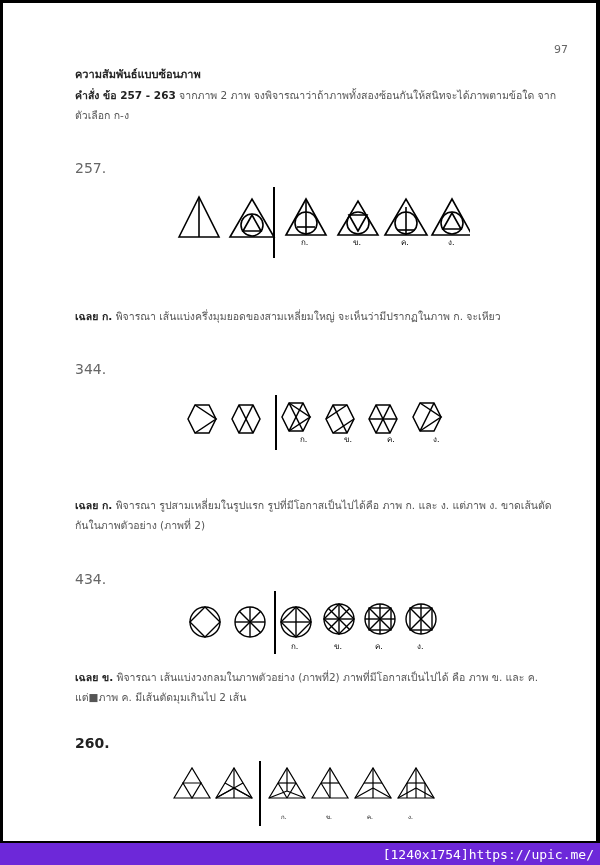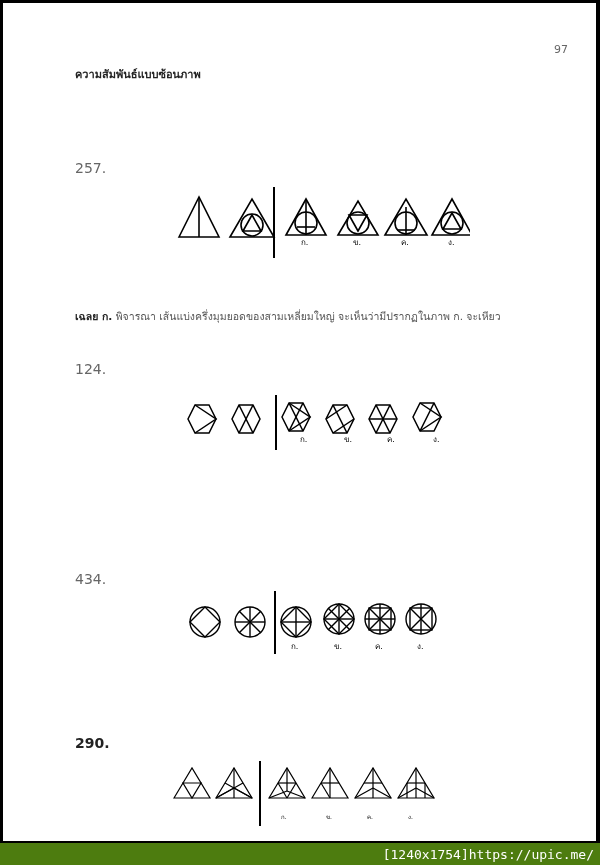--- a/index.html
+++ b/index.html
@@ -8,30 +8,31 @@
   .pnum{position:absolute;right:28px;top:40px;font-size:11px;color:#666;}
   .title{position:absolute;left:72px;top:62px;font-size:11px;font-weight:bold;color:#222;}
   .instr{position:absolute;left:72px;top:82px;width:490px;font-size:10.5px;line-height:20px;color:#555;}
   .instr b{color:#222;}
   .qnum{position:absolute;left:72px;font-size:14px;color:#666;}
   .qnum.bold{font-weight:bold;color:#222;}
   .ans{position:absolute;left:72px;width:490px;font-size:10.5px;line-height:20px;color:#555;}
   .ans b{color:#222;}
   .fig{position:absolute;}
   .fig svg{display:block;}
-  .bottom-bar{position:absolute;left:0;bottom:0;width:600px;height:22px;background:#4d7c0f;}
+  .bottom-bar{position:absolute;left:0;bottom:0;width:600px;height:22px;background:#6d28d9;}
   .watermark{position:absolute;right:6px;bottom:3px;font-size:13px;color:#fff;font-family:"DejaVu Sans Mono","Liberation Mono",monospace;letter-spacing:0;}
   .lbl{font-family:"DejaVu Sans",sans-serif;font-size:8px;fill:#000;}
 </style>
 </head>
 <body>
 
 <div class="page">
   <div class="pnum">97</div>
   <div class="title">ความสัมพันธ์แบบซ้อนภาพ</div>
+  <div class="instr"><b>คำสั่ง ข้อ 257 - 263</b><span> จากภาพ 2 ภาพ จงพิจารณาว่าถ้าภาพทั้งสองซ้อนกันให้สนิทจะได้ภาพตามข้อใด จากตัวเลือก ก-ง</span></div>
 
   <div class="qnum" style="top:157px">257.</div>
   <div class="fig" style="left:172px;top:182px">
     <svg width="295" height="75" viewBox="0 0 295 75" stroke="#000" stroke-width="1.6" fill="none">
 
       <polygon points="4,52 24,12 44,52"></polygon>
         <line x1="24" y1="12" x2="24" y2="52"></line>
 
       <polygon points="55,52 77,14 99,52"></polygon>
         <circle cx="77" cy="40" r="11"></circle>
@@ -59,21 +60,21 @@
       <g stroke="none">
         <text class="lbl" x="126" y="60">ก.</text>
         <text class="lbl" x="178" y="60">ข.</text>
         <text class="lbl" x="226" y="60">ค.</text>
         <text class="lbl" x="273" y="60">ง.</text>
       </g>
     </svg>
   </div>
   <div class="ans" style="top:303px"><b>เฉลย ก.</b><span> พิจารณา เส้นแบ่งครึ่งมุมยอดของสามเหลี่ยมใหญ่ จะเห็นว่ามีปรากฏในภาพ ก. จะเหียว</span></div>
 
-  <div class="qnum" style="top:358px">124.</div>
+  <div class="qnum" style="top:358px">344.</div>
   <div class="fig" style="left:180px;top:392px">
     <svg width="280" height="55" viewBox="0 0 280 55" stroke="#000" stroke-width="1.5" fill="none">
       <polygon points="12,10 26,10 33,24 26,38 12,38 5,24"></polygon>
         <polyline points="12,10 33,24 12,38"></polyline>
       <polygon points="56,10 70,10 77,24 70,38 56,38 49,24"></polygon>
         <line x1="56" y1="10" x2="70" y2="38"></line>
         <line x1="70" y1="10" x2="56" y2="38"></line>
       <line x1="93" y1="0" x2="93" y2="55" stroke-width="2"></line>
       <polygon points="106,8 120,8 127,22 120,36 106,36 99,22"></polygon>
         <polyline points="106,8 127,22 106,36"></polyline>
@@ -91,20 +92,21 @@
         <polyline points="237,8 258,22 237,36"></polyline>
         <line x1="251" y1="8" x2="237" y2="36"></line>
       <g stroke="none">
         <text class="lbl" x="117" y="47">ก.</text>
         <text class="lbl" x="161" y="47">ข.</text>
         <text class="lbl" x="204" y="47">ค.</text>
         <text class="lbl" x="250" y="47">ง.</text>
       </g>
     </svg>
   </div>
+  <div class="ans" style="top:492px"><b>เฉลย ก.</b><span> พิจารณา รูปสามเหลี่ยมในรูปแรก รูปที่มีโอกาสเป็นไปได้คือ ภาพ ก. และ ง. แต่ภาพ ง. ขาดเส้นตัดกันในภาพตัวอย่าง (ภาพที่ 2)</span></div>
 
   <div class="qnum" style="top:568px">434.</div>
   <div class="fig" style="left:180px;top:586px">
     <svg width="270" height="70" viewBox="0 0 270 70" stroke="#000" stroke-width="1.4" fill="none">
       <circle cx="22" cy="33" r="15"></circle>
         <polygon points="22,18 37,33 22,48 7,33"></polygon>
       <circle cx="67" cy="33" r="15"></circle>
         <line x1="67" y1="18" x2="67" y2="48"></line>
         <line x1="52" y1="33" x2="82" y2="33"></line>
         <line x1="56" y1="22" x2="78" y2="44"></line>
@@ -132,22 +134,23 @@
         <line x1="249" y1="19" x2="227" y2="41"></line>
         <line x1="238" y1="15" x2="238" y2="45"></line>
       <g stroke="none">
         <text class="lbl" x="108" y="60">ก.</text>
         <text class="lbl" x="151" y="60">ข.</text>
         <text class="lbl" x="192" y="60">ค.</text>
         <text class="lbl" x="234" y="60">ง.</text>
       </g>
     </svg>
   </div>
+  <div class="ans" style="top:664px"><b>เฉลย ข.</b><span> พิจารณา เส้นแบ่งวงกลมในภาพตัวอย่าง (ภาพที่2) ภาพที่มีโอกาสเป็นไปได้ คือ ภาพ ข. และ ค. แต่■ภาพ ค. มีเส้นตัดมุมเกินไป 2 เส้น</span></div>
 
-  <div class="qnum bold" style="top:732px">290.</div>
+  <div class="qnum bold" style="top:732px">260.</div>
   <div class="fig" style="left:168px;top:758px">
     <svg width="290" height="70" viewBox="0 0 290 70" stroke="#000" stroke-width="1.2" fill="none">
       <polygon points="3,37 21,7 39,37"></polygon>
         <polygon points="12,22 30,22 21,37"></polygon>
       <polygon points="45,37 63,7 81,37"></polygon>
         <line x1="63" y1="7" x2="63" y2="37"></line>
         <line x1="45" y1="37" x2="72" y2="22"></line>
         <line x1="81" y1="37" x2="54" y2="22"></line>
         <line x1="45" y1="37" x2="63" y2="27"></line>
         <line x1="81" y1="37" x2="63" y2="27"></line>

